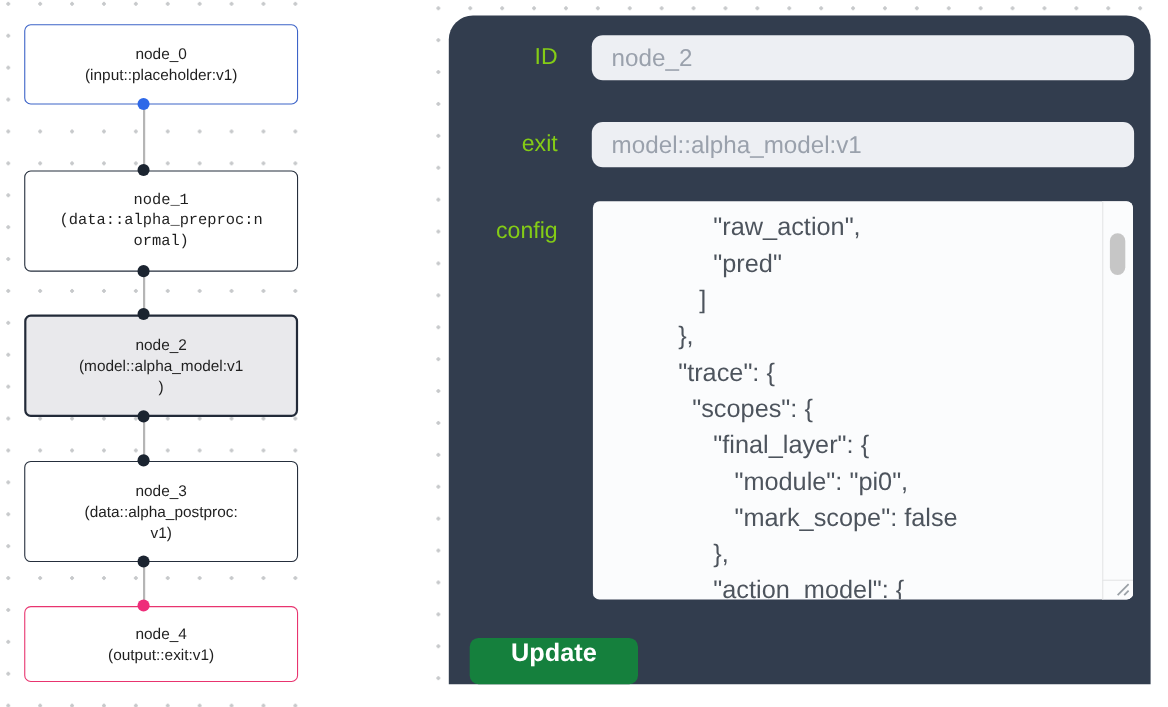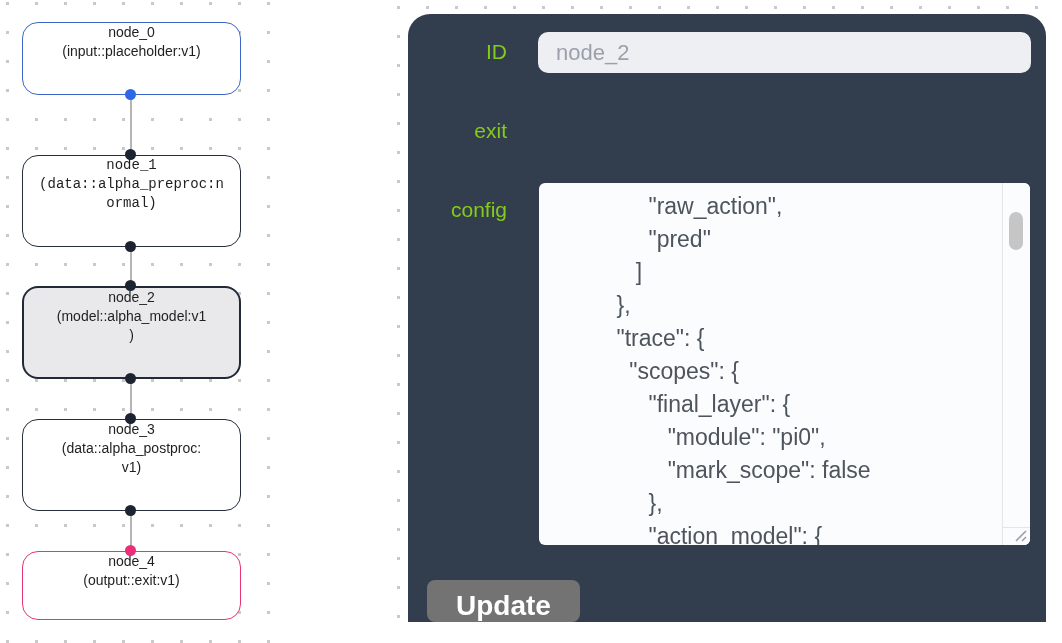--- a/index.html
+++ b/index.html
@@ -7,23 +7,23 @@
               font-family:"Liberation Sans","DejaVu Sans",sans-serif; }
   .stage { position:relative; width:1062px; height:643px; }
 
   
   .flow-canvas {
     position:absolute; left:0; top:0; width:272px; height:643px;
     background-image:radial-gradient(circle,#c7c9cb 1.4px,rgba(255,255,255,0) 1.9px);
     background-size:29px 29px; background-position:-7px -11px;
   }
   .node {
-    position:absolute; left:22px; width:219px; background:#ffffff;
-    border:1.5px solid #252e3c; border-radius:16px;
-    display:flex; justify-content:center;
+    position:absolute; left:22px; width:249px; background:#ffffff;
+    border:1.5px solid #252e3c; border-radius:6px;
+    display:flex; align-items:center; justify-content:center;
     text-align:center; font-size:14px; line-height:19px; color:#1f1f1f;
     white-space:pre-line;
   }
   .node-input    { top:22px;  height:73px; border-color:#3d64c8; }
   .node-preproc  { top:155px; height:92px;font-family:Liberation Mono, monospace; }
   .node-model    { top:286px; height:93px; border-width:2px; border-color:#222a38; background:#e9e9ec; }
   .node-postproc { top:419px; height:92px; }
   .node-output   { top:551px; height:69px; border-color:#e8346f; }
 
   .edge { position:absolute; left:130px; width:1.5px; background:#b5b5b5; }
@@ -74,24 +74,24 @@
   .config-scrollbar { position:absolute; right:0; top:0; width:28px; height:100%;
                       border-left:1px solid #e4e5e7; background:#fbfcfd; }
   .config-thumb { position:absolute; left:6px; top:29px; width:14px; height:38px;
                   border-radius:7px; background:#c6c6c6; }
   .config-corner { position:absolute; right:0; bottom:0; width:28px; height:18px;
                    border-top:1px solid #e4e5e7; border-left:1px solid #e4e5e7;
                    background:#fbfcfd; }
   .resize-glyph { position:absolute; right:3px; bottom:3px; }
 
   .update-button { position:absolute; left:19px; top:566px; width:153px; height:42px;
-                   background:#737373; color:#ffffff; border:none; border-radius:8px;
+                   background:#15803d; color:#ffffff; border:none; border-radius:8px;
                    font-family:"Liberation Sans","DejaVu Sans",sans-serif;
-                   font-size:28px; font-weight:600; cursor:pointer;
-                   display:flex; align-items:flex-end; justify-content:center; }
+                   font-size:23px; font-weight:600; cursor:pointer;
+                   display:flex; align-items:flex-start; justify-content:center; }
 </style>
 </head>
 <body>
 
 <div class="stage">
 
   <div class="flow-canvas">
 
     <div class="edge e0"></div>
     <div class="edge e1"></div>
@@ -133,20 +133,21 @@
   </div>
 
 
   <div class="right-region">
     <div class="panel">
 
       <div class="field-label lbl-id">ID</div>
       <input class="text-input inp-id" type="text" value="node_2" style="">
 
       <div class="field-label lbl-type">exit</div>
+      <input class="text-input inp-type" type="text" value="model::alpha_model:v1" style="">
 
       <div class="field-label lbl-config">config</div>
       <div class="config-box">
         <div class="config-text">              "raw_action",
               "pred"
             ]
          },
          "trace": {
            "scopes": {
               "final_layer": {

